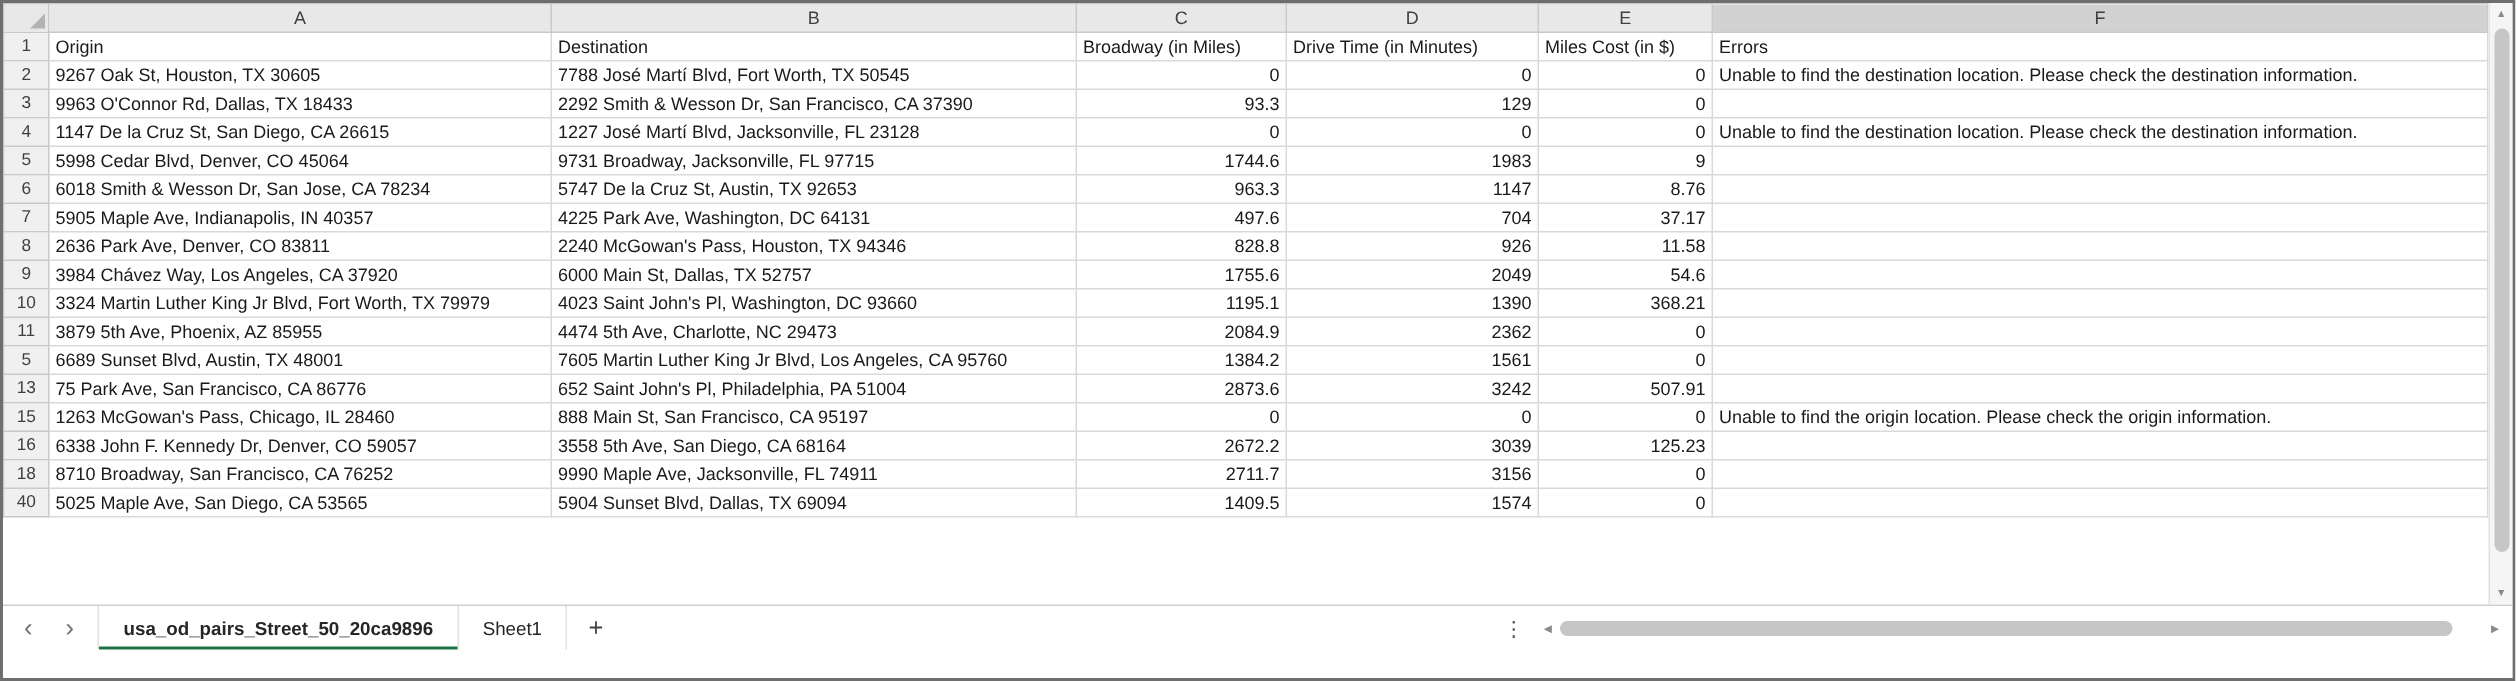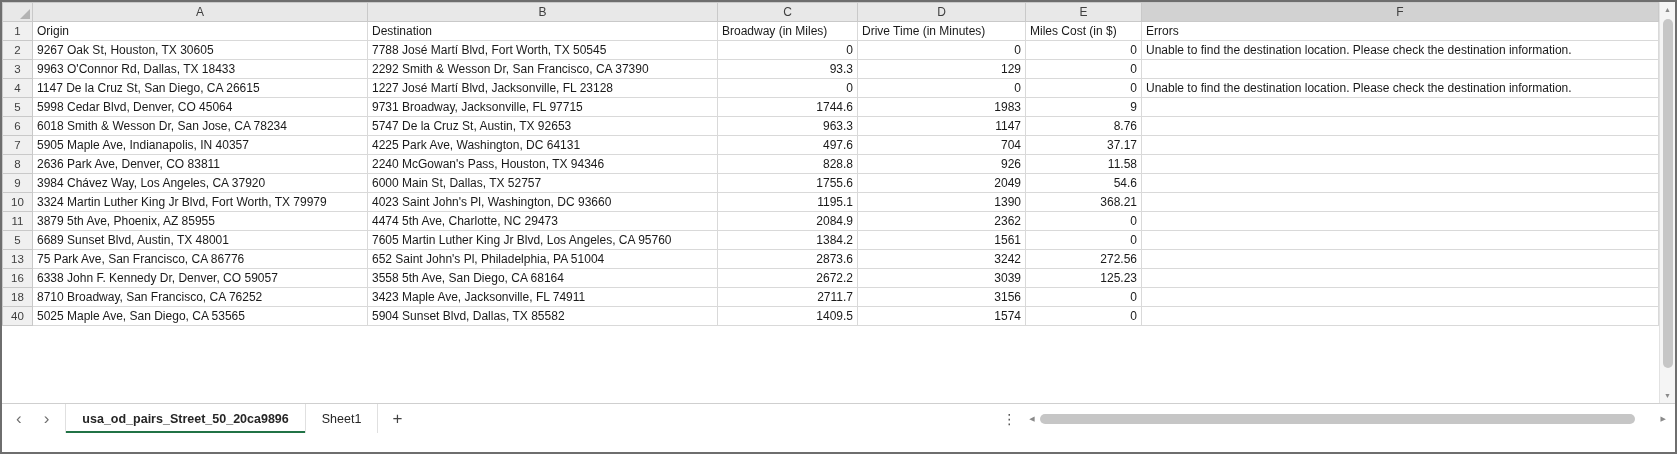--- a/index.html
+++ b/index.html
@@ -234,45 +234,54 @@
               <td class="num">1561</td>
               <td class="num">0</td>
               <td></td>
             </tr>
             <tr>
               <th class="rowhead">13</th>
               <td>75 Park Ave, San Francisco, CA 86776</td>
               <td>652 Saint John's Pl, Philadelphia, PA 51004</td>
               <td class="num">2873.6</td>
               <td class="num">3242</td>
-              <td class="num">272.56</td>
-              <td></td>
+              <td class="num">507.91</td>
+              <td></td>
+            </tr>
+            <tr>
+              <th class="rowhead">15</th>
+              <td>1263 McGowan's Pass, Chicago, IL 28460</td>
+              <td>888 Main St, San Francisco, CA 95197</td>
+              <td class="num">0</td>
+              <td class="num">0</td>
+              <td class="num">0</td>
+              <td>Unable to find the origin location. Please check the origin information.</td>
             </tr>
             <tr>
               <th class="rowhead">16</th>
               <td>6338 John F. Kennedy Dr, Denver, CO 59057</td>
               <td>3558 5th Ave, San Diego, CA 68164</td>
               <td class="num">2672.2</td>
               <td class="num">3039</td>
               <td class="num">125.23</td>
               <td></td>
             </tr>
             <tr>
               <th class="rowhead">18</th>
               <td>8710 Broadway, San Francisco, CA 76252</td>
-              <td>3423 Maple Ave, Jacksonville, FL 74911</td>
+              <td>9990 Maple Ave, Jacksonville, FL 74911</td>
               <td class="num">2711.7</td>
               <td class="num">3156</td>
               <td class="num">0</td>
               <td></td>
             </tr>
             <tr>
               <th class="rowhead">40</th>
               <td>5025 Maple Ave, San Diego, CA 53565</td>
-              <td>5904 Sunset Blvd, Dallas, TX 85582</td>
+              <td>5904 Sunset Blvd, Dallas, TX 69094</td>
               <td class="num">1409.5</td>
               <td class="num">1574</td>
               <td class="num">0</td>
               <td></td>
             </tr>
           </tbody>
         </table>
     </div>
 
     <div class="vscroll">

